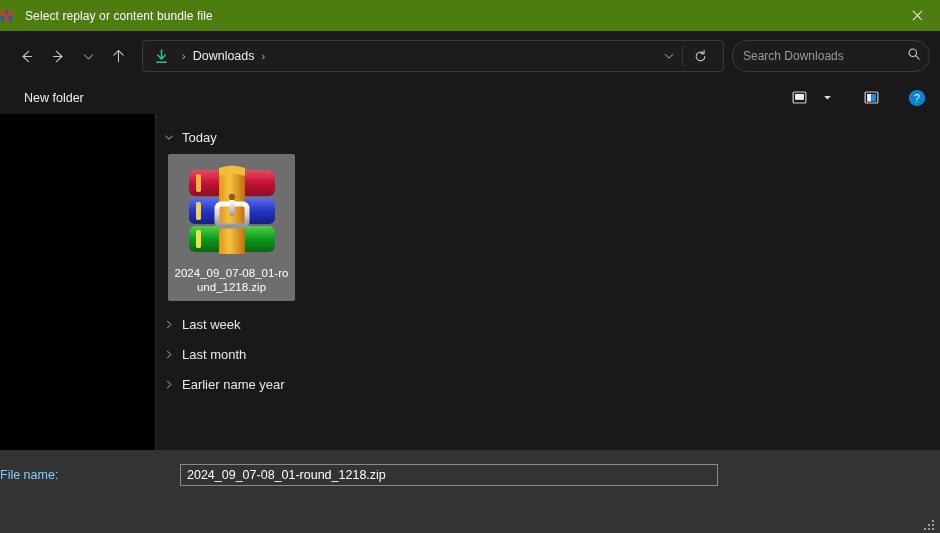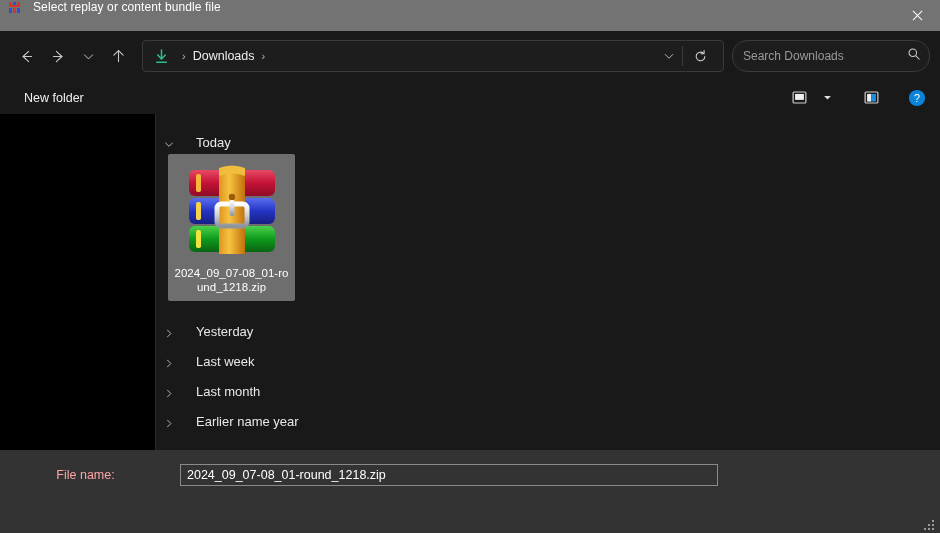--- a/index.html
+++ b/index.html
@@ -13,23 +13,22 @@
   .window {
     position: relative;
     width: 940px; height: 533px;
     background: #000000;
     display: flex; flex-direction: column;
   }
 
   
   .titlebar {
     height: 31px; min-height: 31px;
-    background: #737373;
-    display: flex; 
-    padding-left: 8px;
+    background: #4d7c0f;
+    display: flex; align-items: center;
     position: relative;
   }
   .app-icon {
     width: 16px; height: 16px;
     margin-right: 9px;
     position: relative;
     flex: 0 0 auto;
   }
   .title-text {
     font-size: 12px; color: #ffffff;
@@ -133,24 +132,24 @@
   }
   .filepane {
     flex: 1 1 auto;
     background: #191919;
     overflow: hidden;
     position: relative;
     padding-top: 10px;
   }
 
   .group-header {
-    display: flex; align-items: flex-end;
+    display: flex; align-items: center;
     height: 26px;
     padding-left: 8px;
-    gap: 22px;
+    gap: 8px;
   }
   .group-label { color: #e8e8e8; font-size: 13px; }
   .chev { color: #bdbdbd; width: 10px; display: flex; align-items: center; justify-content: center; }
 
   .tile-row { padding: 4px 0 0 12px; display: flex; }
   .tile {
     width: 127px;
     background: #6e6e6e;
     border-radius: 2px;
     padding: 6px 5px 7px 5px;
@@ -170,22 +169,22 @@
   .footer {
     height: 83px; min-height: 83px;
     background: #333333;
     position: relative;
   }
   .filename-row {
     display: flex; align-items: center;
     padding-top: 14px;
   }
   .filename-label {
-    width: 180px; text-align: center;
-    color: #fca5a5; font-size: 12.5px;
+    width: 180px; text-align: left;
+    color: #7dd3fc; font-size: 12.5px;
     padding-right: 9px;
   }
   .filename-input {
     width: 538px; height: 22px;
     background: #333333;
     border: 1px solid #8a8a8a;
     color: #ffffff; font-size: 12.5px;
     padding: 0 6px;
     outline: none;
     font-family: "Liberation Sans", sans-serif;
@@ -387,28 +386,20 @@
         </div>
       </div>
 
       <div class="group-stack">
         <div class="group-header">
           <span class="chev">
             <svg viewBox="0 0 12 12" width="11" height="11">
               <path d="M4.2 2 L8.2 6 L4.2 10" stroke="#bdbdbd" stroke-width="1.15" fill="none" stroke-linecap="round" stroke-linejoin="round"></path>
             </svg>
           </span>
-          <span class="group-label">Yesterday</span>
-        </div>
-        <div class="group-header">
-          <span class="chev">
-            <svg viewBox="0 0 12 12" width="11" height="11">
-              <path d="M4.2 2 L8.2 6 L4.2 10" stroke="#bdbdbd" stroke-width="1.15" fill="none" stroke-linecap="round" stroke-linejoin="round"></path>
-            </svg>
-          </span>
           <span class="group-label">Last week</span>
         </div>
         <div class="group-header">
           <span class="chev">
             <svg viewBox="0 0 12 12" width="11" height="11">
               <path d="M4.2 2 L8.2 6 L4.2 10" stroke="#bdbdbd" stroke-width="1.15" fill="none" stroke-linecap="round" stroke-linejoin="round"></path>
             </svg>
           </span>
           <span class="group-label">Last month</span>
         </div>

